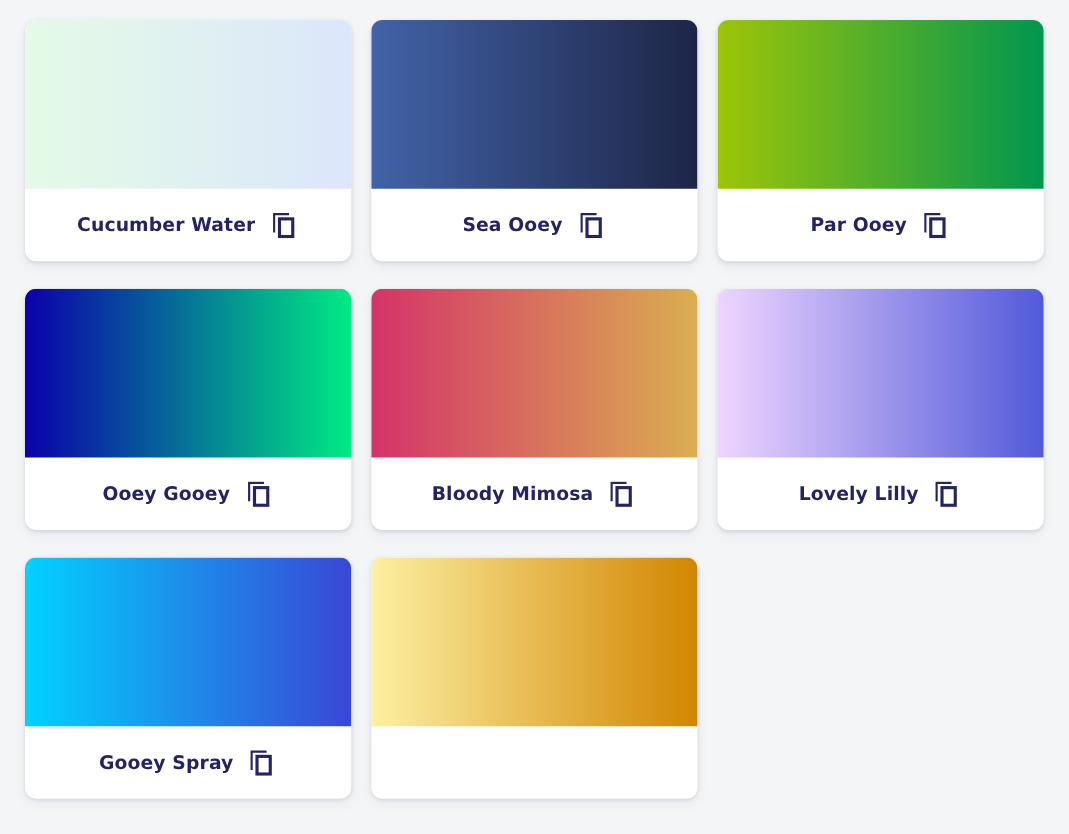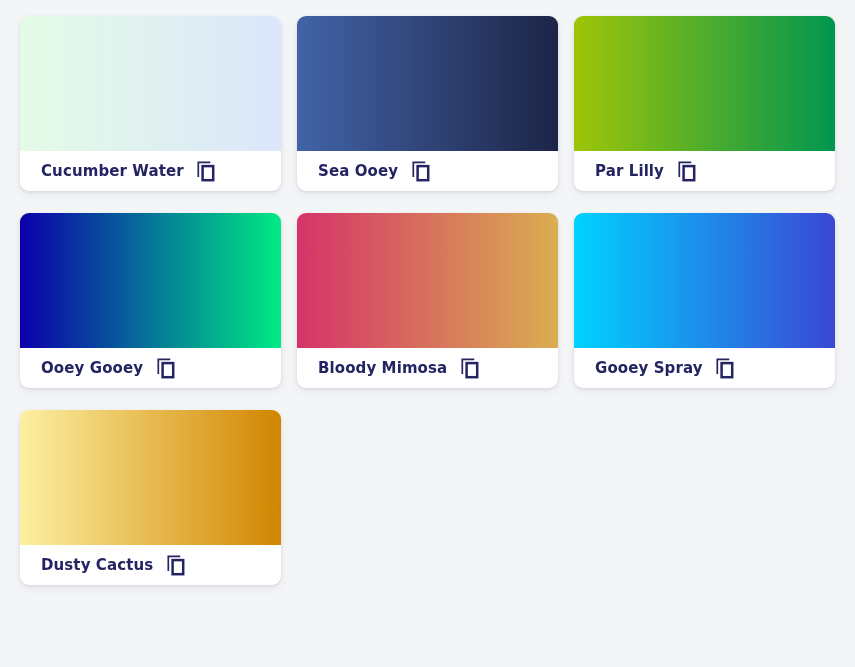--- a/index.html
+++ b/index.html
@@ -33,25 +33,25 @@
     flex-direction: column;
   }
 
   .swatch {
     height: 135px;
     width: 100%;
     display: block;
   }
 
   .card-footer {
-    height: 40px;
+    height: 58px;
     padding: 0 20px 0 21px;
     display: flex;
     align-items: center;
-    justify-content: flex-start;
+    justify-content: center;
     gap: 10px;
   }
 
   .card-title {
     font-size: 15px;
     font-weight: 700;
     letter-spacing: 0.1px;
     color: #242463;
     white-space: nowrap;
     overflow: hidden;
@@ -103,21 +103,21 @@
             <rect x="5.6" y="5.1" width="10.6" height="14.1" stroke="currentColor" stroke-width="2.5" fill="none"></rect>
           </svg>
         </span>
       </button>
     </div>
   </article>
 
   <article class="card">
     <div class="swatch" style="background: linear-gradient(90deg, rgb(158, 197, 8) 0%, rgb(0, 150, 79) 100%);"></div>
     <div class="card-footer">
-      <span class="card-title">Par Lilly</span>
+      <span class="card-title">Par Ooey</span>
       <button class="copy-btn" title="Copy">
         <span>
           <svg width="19" height="21" viewBox="0 0 19 21" fill="none" aria-hidden="true">
             <path d="M1.3 15.2V1.3H12.4" stroke="currentColor" stroke-width="1.7" fill="none" stroke-linecap="square"></path>
             <rect x="5.6" y="5.1" width="10.6" height="14.1" stroke="currentColor" stroke-width="2.5" fill="none"></rect>
           </svg>
         </span>
       </button>
     </div>
   </article>
@@ -145,44 +145,47 @@
         <span>
           <svg width="19" height="21" viewBox="0 0 19 21" fill="none" aria-hidden="true">
             <path d="M1.3 15.2V1.3H12.4" stroke="currentColor" stroke-width="1.7" fill="none" stroke-linecap="square"></path>
             <rect x="5.6" y="5.1" width="10.6" height="14.1" stroke="currentColor" stroke-width="2.5" fill="none"></rect>
           </svg>
         </span>
       </button>
     </div>
   </article>
 
+  <article class="card">
+    <div class="swatch" style="background: linear-gradient(90deg, rgb(239, 213, 255) 0%, rgb(81, 90, 218) 100%);"></div>
+    <div class="card-footer">
+      <span class="card-title">Lovely Lilly</span>
+      <button class="copy-btn" title="Copy">
+        <span>
+          <svg width="19" height="21" viewBox="0 0 19 21" fill="none" aria-hidden="true">
+            <path d="M1.3 15.2V1.3H12.4" stroke="currentColor" stroke-width="1.7" fill="none" stroke-linecap="square"></path>
+            <rect x="5.6" y="5.1" width="10.6" height="14.1" stroke="currentColor" stroke-width="2.5" fill="none"></rect>
+          </svg>
+        </span>
+      </button>
+    </div>
+  </article>
 
   <article class="card">
     <div class="swatch" style="background: linear-gradient(90deg, rgb(0, 210, 255) 0%, rgb(58, 71, 213) 100%);"></div>
     <div class="card-footer">
       <span class="card-title">Gooey Spray</span>
       <button class="copy-btn" title="Copy">
         <span>
           <svg width="19" height="21" viewBox="0 0 19 21" fill="none" aria-hidden="true">
             <path d="M1.3 15.2V1.3H12.4" stroke="currentColor" stroke-width="1.7" fill="none" stroke-linecap="square"></path>
             <rect x="5.6" y="5.1" width="10.6" height="14.1" stroke="currentColor" stroke-width="2.5" fill="none"></rect>
           </svg>
         </span>
       </button>
     </div>
   </article>
 
 
   <article class="card">
     <div class="swatch" style="background: linear-gradient(90deg, rgb(252, 240, 162) 0%, rgb(210, 133, 0) 100%);"></div>
-    <div class="card-footer">
-      <span class="card-title">Dusty Cactus</span>
-      <button class="copy-btn" title="Copy">
-        <span>
-          <svg width="19" height="21" viewBox="0 0 19 21" fill="none" aria-hidden="true">
-            <path d="M1.3 15.2V1.3H12.4" stroke="currentColor" stroke-width="1.7" fill="none" stroke-linecap="square"></path>
-            <rect x="5.6" y="5.1" width="10.6" height="14.1" stroke="currentColor" stroke-width="2.5" fill="none"></rect>
-          </svg>
-        </span>
-      </button>
-    </div>
   </article>
 </main>
 
 </body></html>

